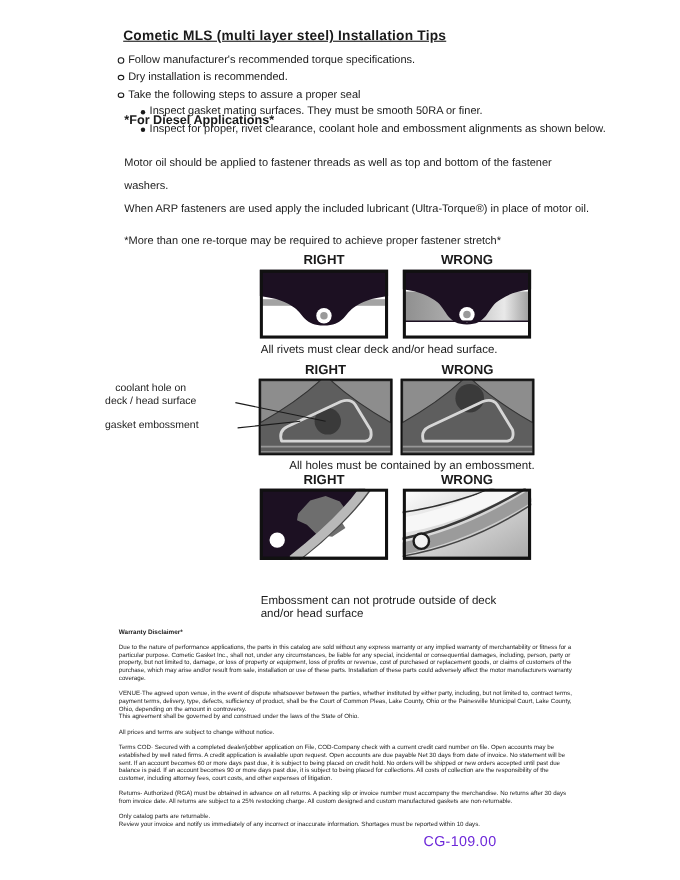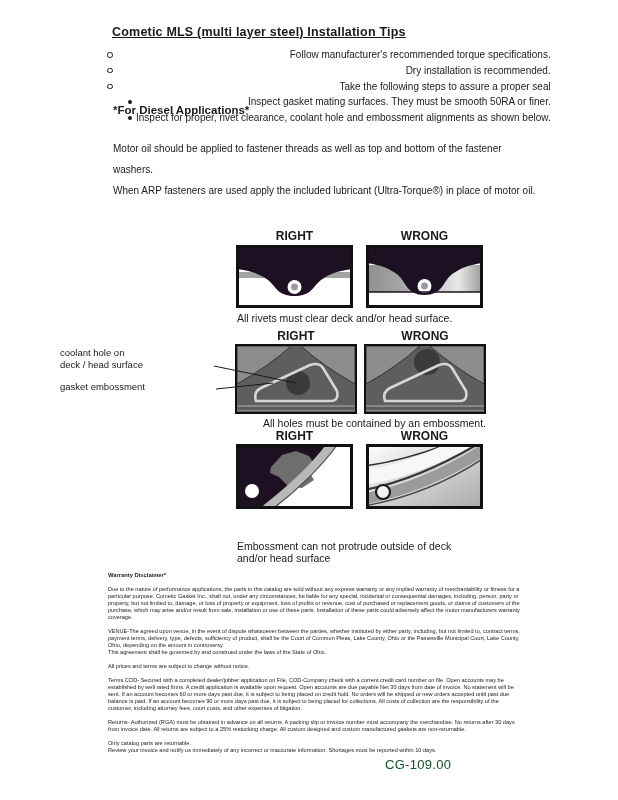--- a/index.html
+++ b/index.html
@@ -3,55 +3,55 @@
 <meta charset="utf-8">
 <style>
   html,body{margin:0;padding:0;background:#ffffff;}
   .page{position:relative;width:574px;height:800px;background:#ffffff;overflow:hidden;
         font-family:"Liberation Sans",sans-serif;color:#1a1a1a;}
 
   .title{position:absolute;left:112px;top:25px;margin:0;font-size:12.5px;font-weight:bold;
          text-decoration:underline;letter-spacing:.2px;}
 
   .bullets{position:absolute;left:107px;top:47px;font-size:10px;}
-  .b-row{display:flex;align-items:flex-start;line-height:15.8px;justify-content:space-between;}
+  .b-row{display:flex;align-items:flex-start;line-height:15.8px;}
   .o-bullet{flex:0 0 auto;width:3.5px;height:3.5px;border:1px solid #1a1a1a;border-radius:50%;
             margin:5px 4px 0 0;}
   .dot-bullet{flex:0 0 auto;width:4px;height:4px;background:#1a1a1a;border-radius:50%;
             margin:5.5px 4px 0 21px;}
 
   .diesel-h{position:absolute;left:113px;top:104px;margin:0;font-size:11.5px;font-weight:bold;}
   .para{position:absolute;left:113px;margin:0;font-size:10px;line-height:21px;
         white-space:pre-line;width:425px;}
   .p1{top:138px;} .p2{top:170px;} .note{top:209px;}
 
   .dg-hdr{position:absolute;font-size:12px;font-weight:bold;text-align:center;}
   .fig{position:absolute;}
   .fig svg{display:block;}
   .r1h-right{left:236px;top:229px;width:117px;} .r1h-wrong{left:366px;top:229px;width:117px;}
   .r1f-right{left:236px;top:245px;} .r1f-wrong{left:366px;top:245px;}
   .r1-cap{position:absolute;left:237px;top:312px;font-size:10.5px;}
 
   .r2h-right{left:235px;top:329px;width:122px;} .r2h-wrong{left:364px;top:329px;width:122px;}
   .r2f-right{left:235px;top:344px;} .r2f-wrong{left:364px;top:344px;}
   .r2-cap{position:absolute;left:235px;top:417px;width:251px;text-align:right;font-size:10.5px;}
-  .callout{position:absolute;font-size:9.5px;text-align:left;line-height:11.5px;white-space:pre-line;}
+  .callout{position:absolute;font-size:9.5px;text-align:center;line-height:11.5px;white-space:pre-line;}
   .c1{left:60px;top:347px;width:154px;} .c2{left:60px;top:381px;width:156px;}
   .leader{position:absolute;left:90px;top:347px;}
 
   .r3h-right{left:236px;top:429px;width:117px;} .r3h-wrong{left:366px;top:429px;width:117px;}
   .r3f-right{left:236px;top:444px;} .r3f-wrong{left:366px;top:444px;}
   .r3-cap{position:absolute;left:237px;top:540px;font-size:10.5px;line-height:12px;white-space:pre-line;}
 
   .legal{position:absolute;left:108px;top:572px;width:413px;font-size:5.6px;line-height:7px;color:#1c1c1c;}
   .legal h3{margin:0 0 7px;font-size:5.8px;font-weight:bold;}
   .legal p{margin:0 0 7px;}
   .legal p.tight{margin:0;}
 
-  .doc-num{position:absolute;left:385px;top:757px;font-size:13px;letter-spacing:.3px;color:#14532d;}
+  .doc-num{position:absolute;left:385px;top:757px;font-size:13px;letter-spacing:.3px;color:#6d28d9;}
 </style>
 </head>
 <body>
 
 <div class="page">
 
   <h1 class="title">Cometic MLS (multi layer steel) Installation Tips</h1>
 
   <div class="bullets">
     <div class="b-row">
@@ -72,20 +72,21 @@
     </div>
     <div class="b-row">
       <span class="dot-bullet"></span>
       <span>Inspect for proper, rivet clearance, coolant hole and embossment alignments as shown below.</span>
     </div>
   </div>
 
   <h2 class="diesel-h">*For Diesel Applications*</h2>
   <p class="para p1">Motor oil should be applied to fastener threads as well as top and bottom of the fastener washers.
 When ARP fasteners are used apply the included lubricant (Ultra-Torque®) in place of motor oil.</p>
+  <p class="para note">*More than one re-torque may be required to achieve proper fastener stretch*</p>
 
   <div class="dg-hdr r1h-right">RIGHT</div>
   <div class="dg-hdr r1h-wrong">WRONG</div>
 
   <div class="fig r1f-right">
     <svg width="117" height="63" viewBox="0 0 117 63">
       <rect width="117" height="63" fill="#ffffff"></rect>
       <rect x="2" y="27" width="113" height="6" fill="#a3a3a3"></rect>
       <path d="M0,0 H117 V24 C101,26 93,29 85,35 C77,41 76,51 58.5,51 C41,51 40,41 32,35 C24,29 16,26 0,24 Z" fill="#1c1022"></path>
       <circle cx="58.5" cy="42" r="7" fill="#ffffff"></circle>

